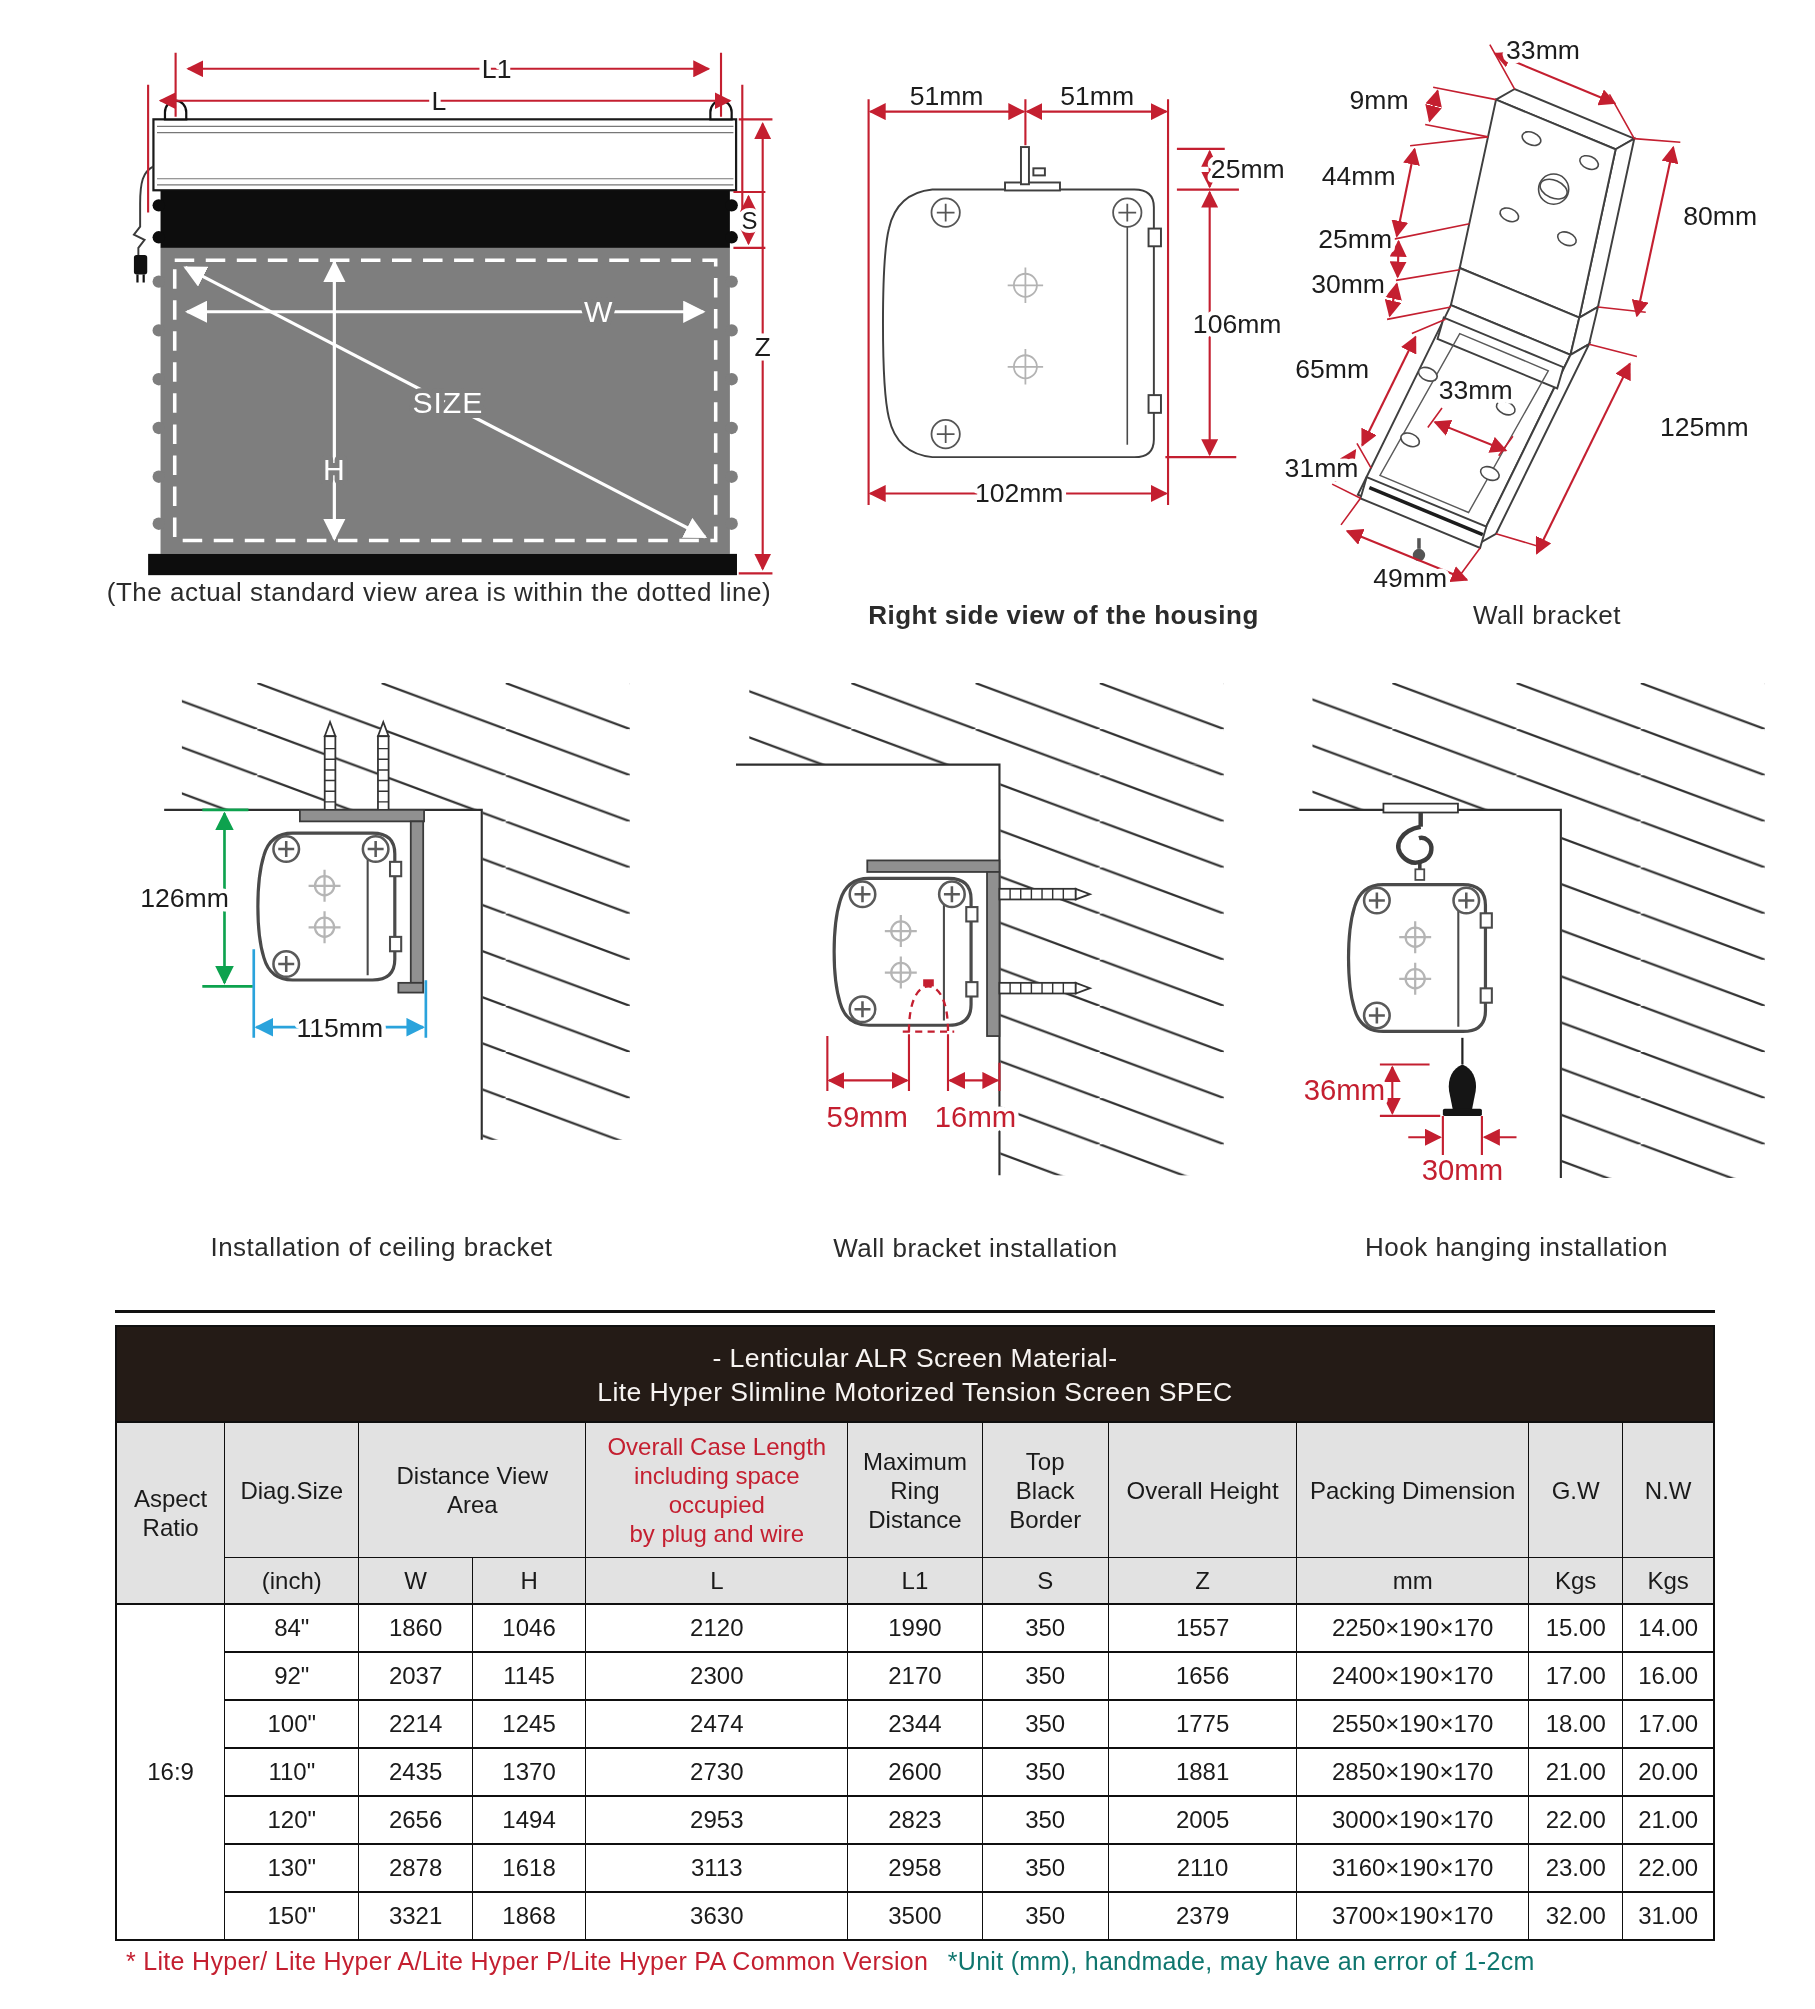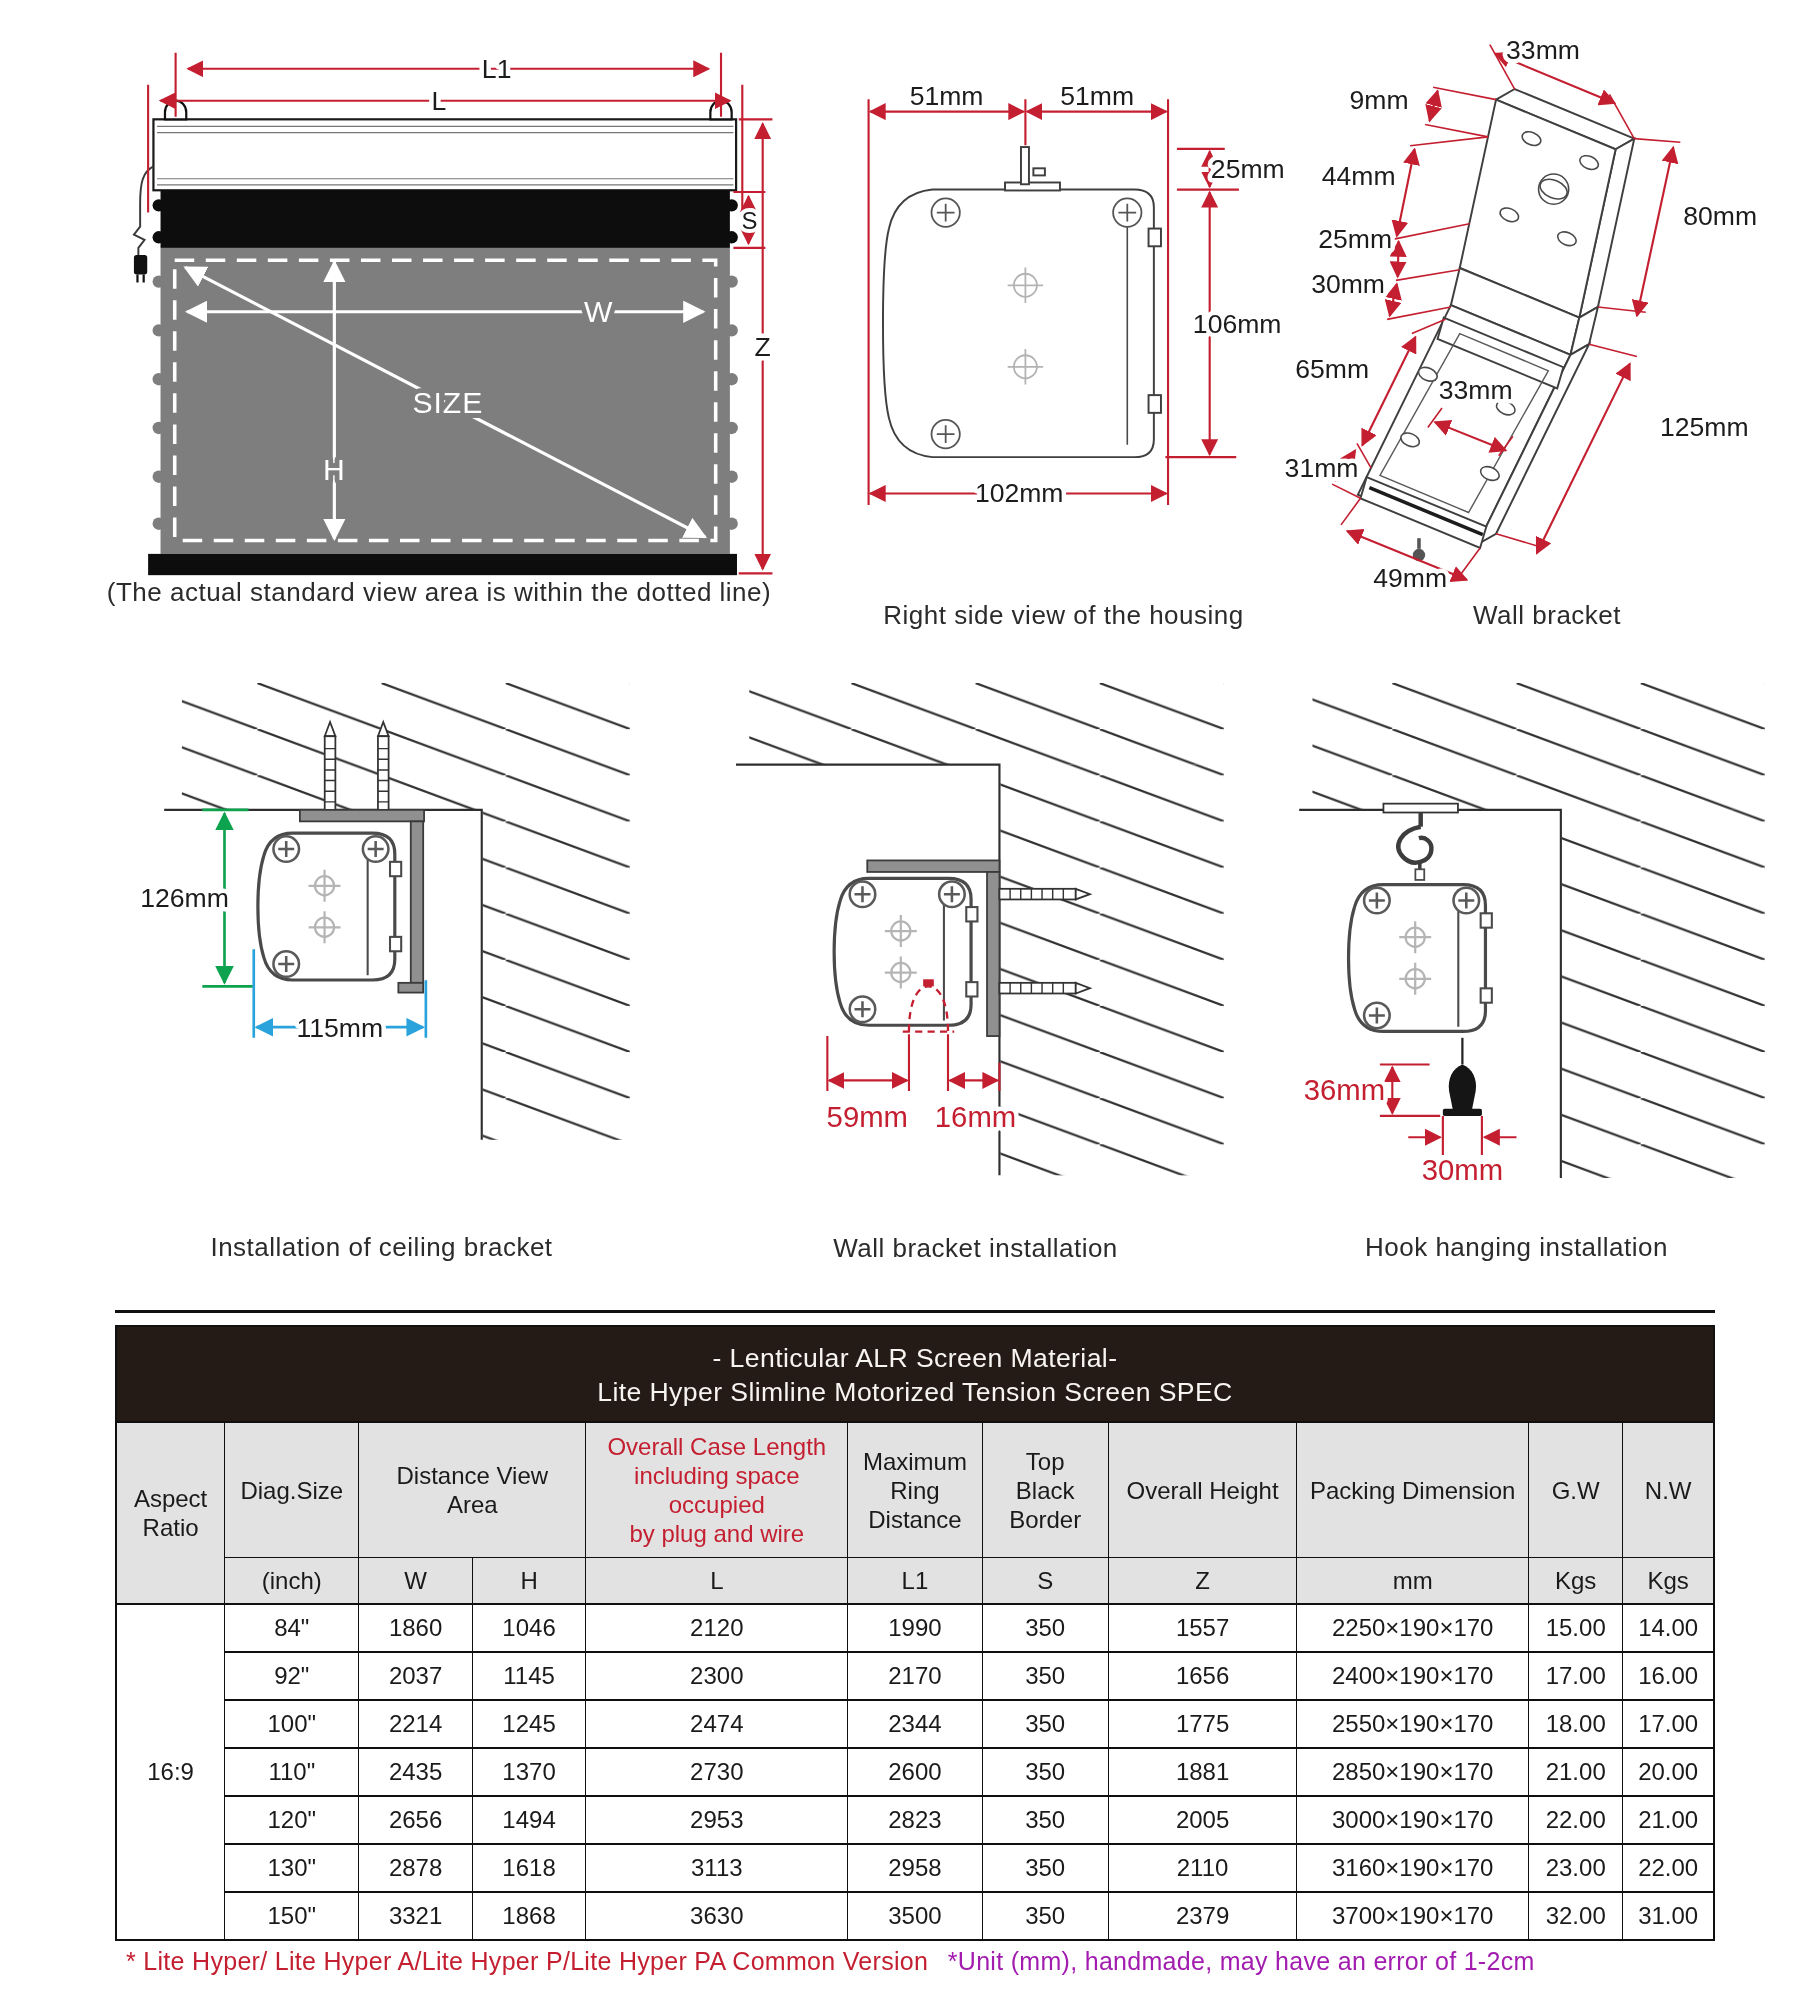--- a/index.html
+++ b/index.html
@@ -38,21 +38,21 @@
                      border:2.7px solid #0f0f0f; }
   .spec-table th, .spec-table td { border:1.8px solid #0f0f0f; text-align:center;
                      vertical-align:middle; overflow:hidden; }
   .spec-table th { background:#e2e2e2; font-weight:normal; font-size:24px; line-height:29px;
                    white-space:pre-line; padding:8.9px 1.8px; }
   .spec-table tr.sub th { padding:5.3px 1.8px; height:34px; }
   .spec-table td { font-size:24px; height:44px; background:#fff;
                    border-top-width:2.7px; border-bottom-width:2.7px; }
   .redtxt { color:#c41f30; }
   .footer { position:absolute; left:126px; top:1947px; font-size:25px; letter-spacing:0.3px; }
-  .footer .black { color:#a21caf; margin-left:19.5px; }
+  .footer .black { color:#0f766e; margin-left:19.5px; }
   .defs-svg { position:absolute; width:0; height:0; }
 </style>
 </head>
 <body>
 
 <div class="canvas">
 
   <svg class="defs-svg" aria-hidden="true">
     <defs>
       <marker id="arR" viewBox="0 0 10 10" refX="9" refY="5" markerWidth="8" markerHeight="8" orient="auto-start-reverse">
@@ -183,21 +183,21 @@
       <line class="dimR" x1="415" y1="101" x2="415" y2="141" marker-start="url(#arR)" marker-end="url(#arR)"></line>
       <line class="dimR" x1="415" y1="147" x2="415" y2="443" marker-start="url(#arR)" marker-end="url(#arR)"></line>
       <line class="dimR" x1="32" y1="487" x2="366" y2="487" marker-start="url(#arR)" marker-end="url(#arR)"></line>
     </g>
     <text class="dlab" x="118" y="48">51mm</text>
     <text class="dlab" x="288" y="48">51mm</text>
     <text class="dlab" x="458" y="131">25mm</text>
     <text class="dlab" x="446" y="306">106mm</text>
     <text class="dlab" x="200" y="497">102mm</text>
   </svg>
-  <div class="caption" style="left:842px; top:599px; width:443px;">Right side view of the housing</div>
+  <div class="caption" style="left:842px; top:599px; width:443px;font-weight:bold;">Right side view of the housing</div>
 
   <svg class="diagram" style="left:1277px; top:26.6px;" width="532" height="567" viewBox="0 0 600 640">
     <g>
       <polygon class="draw" points="247,82 268,70 403,126 382,138"></polygon>
       <polygon class="draw" points="382,138 403,126 362,316 341,328"></polygon>
       <polygon class="draw" points="247,82 382,138 341,328 206,272"></polygon>
       <polygon class="draw" points="206,272 341,328 331,370 196,314"></polygon>
       <polygon class="draw" points="341,328 362,316 352,358 331,370"></polygon>
       <polygon class="draw" points="196,314 331,370 226,584 91,528"></polygon>
       <polygon class="draw" points="331,370 352,358 247,572 226,584"></polygon>

